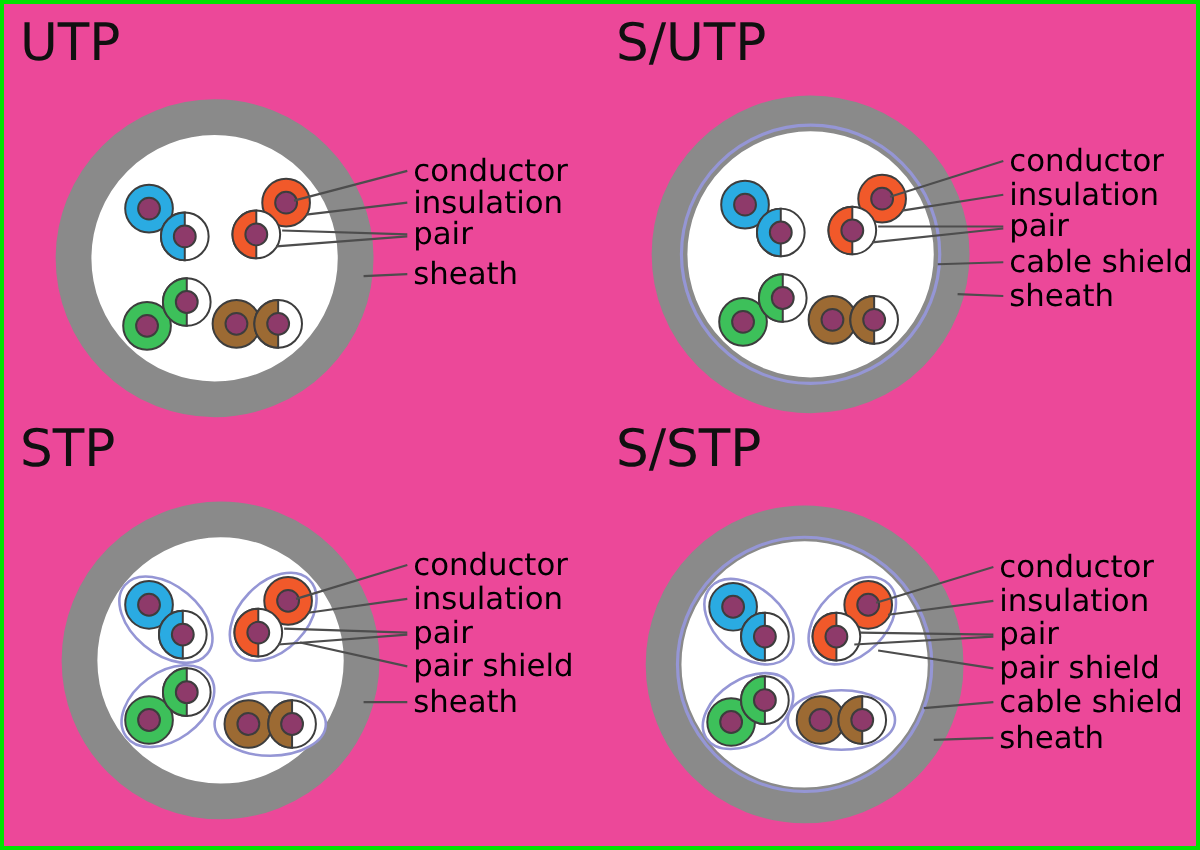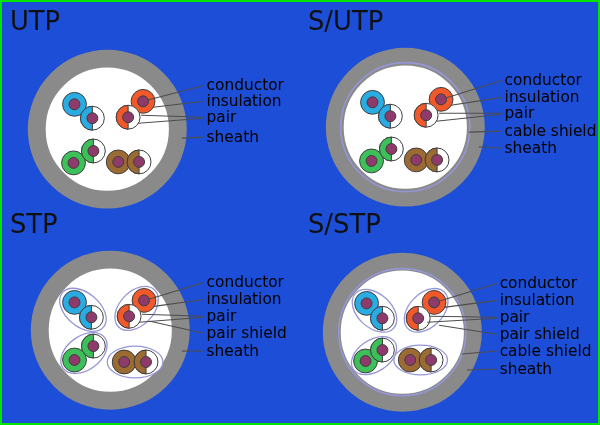--- a/index.html
+++ b/index.html
@@ -1,21 +1,21 @@
 <!DOCTYPE html>
 <html style="--border-green: #00e400; --sheath-gray: #8a8a8a; --shield-violet: #9596d5; --conductor-purple: #8e3a6a; --wire-blue: #2aabe2; --wire-orange: #f1592a; --wire-green: #3dc05a; --wire-brown: #9c6a33; --leader-gray: #4d4d4d;"><head>
 <meta charset="utf-8">
 <style>
   html,body { margin:0; padding:0; background:#fff; }
   .page {
     position:relative;
     width:600px; height:425px;
     box-sizing:border-box;
     border:2px solid var(--border-green, #00e400);
-    background:#1d4ed8;
+    background:#ec4899;
     display:grid;
     grid-template-columns:1fr 1fr;
     grid-template-rows:1fr 1fr;
     font-family:"DejaVu Sans","Liberation Sans",sans-serif;
     overflow:hidden;
   }
   .panel { position:relative; width:100%; height:100%; }
   .panel svg { display:block; width:100%; height:100%; }
 
   .ttl { font-family:"DejaVu Sans","Liberation Sans",sans-serif; font-size:26px; fill:#101010; }

